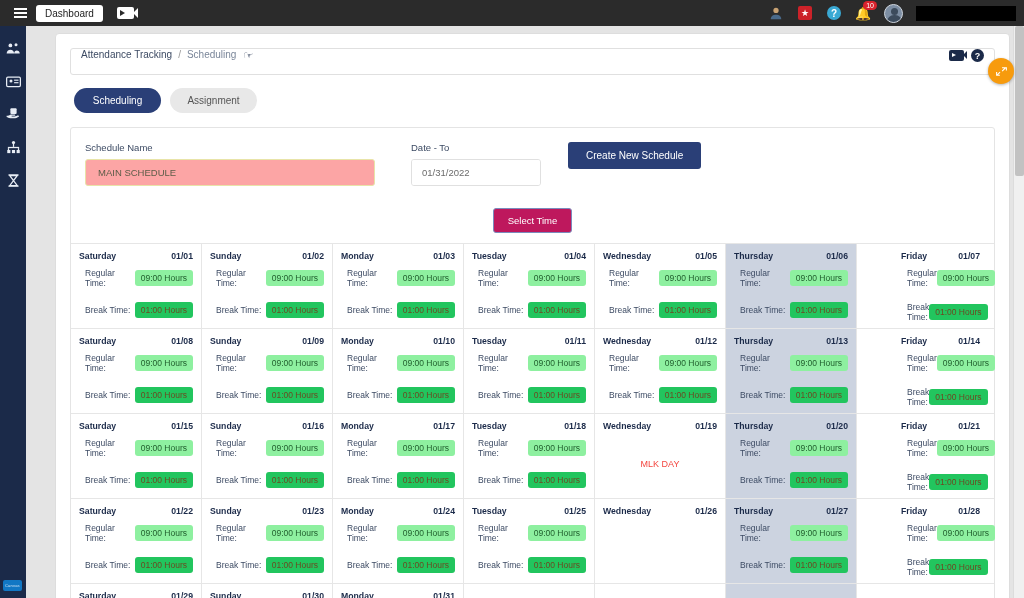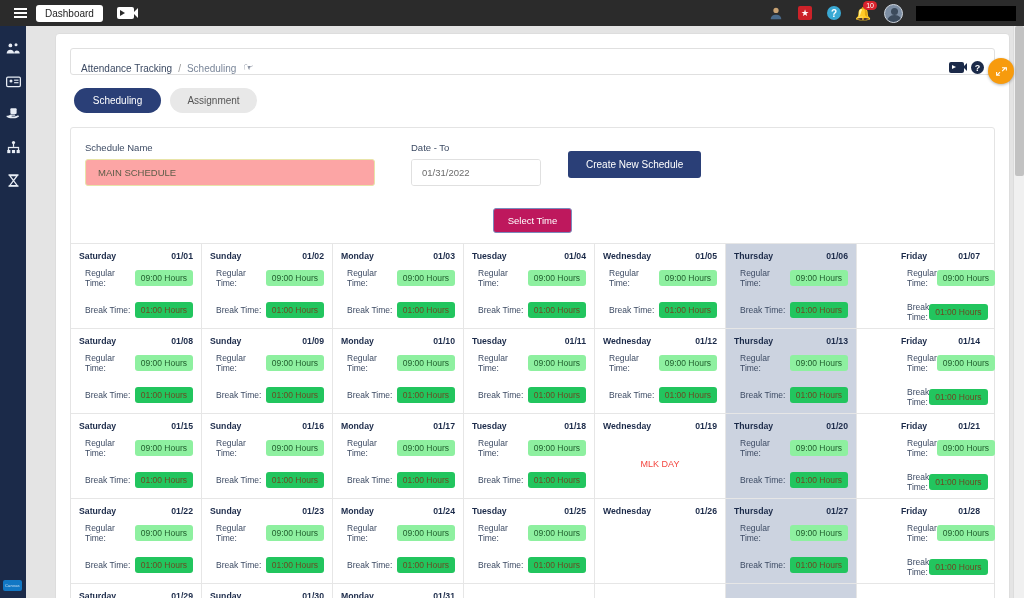--- a/index.html
+++ b/index.html
@@ -64,21 +64,21 @@
   
   .page {
     position: absolute; top: 26px; left: 26px; width: 998px; height: 572px; background: #e4e4e4;
   }
   .card {
     position: absolute; left: 29px; top: 7px; width: 955px; background: #fff;
     border: 1px solid #ddd; border-radius: 4px; height: 640px;
   }
   .breadcrumb-bar {
     margin: 14px 14px 0 14px; height: 27px; border: 1px solid #e0e0e0; border-radius: 3px;
-    display: flex; align-items: flex-end; padding: 0 10px; background: #fff;
+    display: flex; align-items: flex-start; padding: 0 10px; background: #fff;
   }
   .bc-main { font-size: 10px; color: #3c4a63; }
   .bc-sep { font-size: 10px; color: #999; margin: 0 6px; }
   .bc-cur { font-size: 10px; color: #7a8699; }
   .cursor-ico { margin-left: 7px; font-size: 11px; color: #1b2a49; transform: rotate(-8px); }
   .bc-right { margin-left: auto; display: flex; gap: 7px; align-items: center; }
   .bc-vid { width: 15px; height: 11px; background: #1b2a49; border-radius: 2px; position: relative; }
   .bc-vid::before { content:""; position:absolute; left:3px; top:3px; border-left:4px solid #fff; border-top:2.5px solid transparent; border-bottom:2.5px solid transparent; }
   .bc-vid::after { content:""; position:absolute; right:-3px; top:1px; border-right:4px solid #1b2a49; border-top:4px solid transparent; border-bottom:4px solid transparent; }
   .bc-help { width: 13px; height: 13px; border-radius: 50%; background: #1b2a49; color: #fff; font-size: 9px; font-weight:bold; display:flex; align-items:center; justify-content:center; }
@@ -86,21 +86,21 @@
   .tabs { display: flex; gap: 9px; margin: 13px 0 0 18px; }
   .tab {
     border-radius: 14px; font-size: 10px; padding: 7px 0; width: 87px; text-align: center; cursor: pointer;
   }
   .tab.active { background: #2a3f77; color: #fff; }
   .tab.inactive { background: #e8e8e8; color: #555; }
 
   .panel {
     margin: 14px 14px 0 14px; border: 1px solid #e4e4e4; border-radius: 3px; padding: 14px 0 0 0;
   }
-  .form-row { display: flex; align-items: center; padding: 0 14px; }
+  .form-row { display: flex; align-items: flex-start; padding: 0 14px; }
   .fld { display: flex; flex-direction: column; }
   .fld-label { font-size: 9.5px; color: #3c4a63; margin-bottom: 6px; }
   .sched-name-input {
     width: 290px; height: 27px; background: #fca5a5; border: 1px solid #e8e4a8; border-radius: 3px;
     font-size: 9.5px; color: #5c5c48; padding-left: 12px; font-family: "Liberation Sans", sans-serif;
   }
   .date-wrap { display: flex; width: 130px; height: 27px; border: 1px solid #e0e0e0; border-radius: 3px; overflow: hidden; }
   .date-input {
     flex: 1; border: none; outline: none; font-size: 9.5px; color: #6b6b6b; padding-left: 10px;
     font-family: "Liberation Sans", sans-serif; background: #fff;

